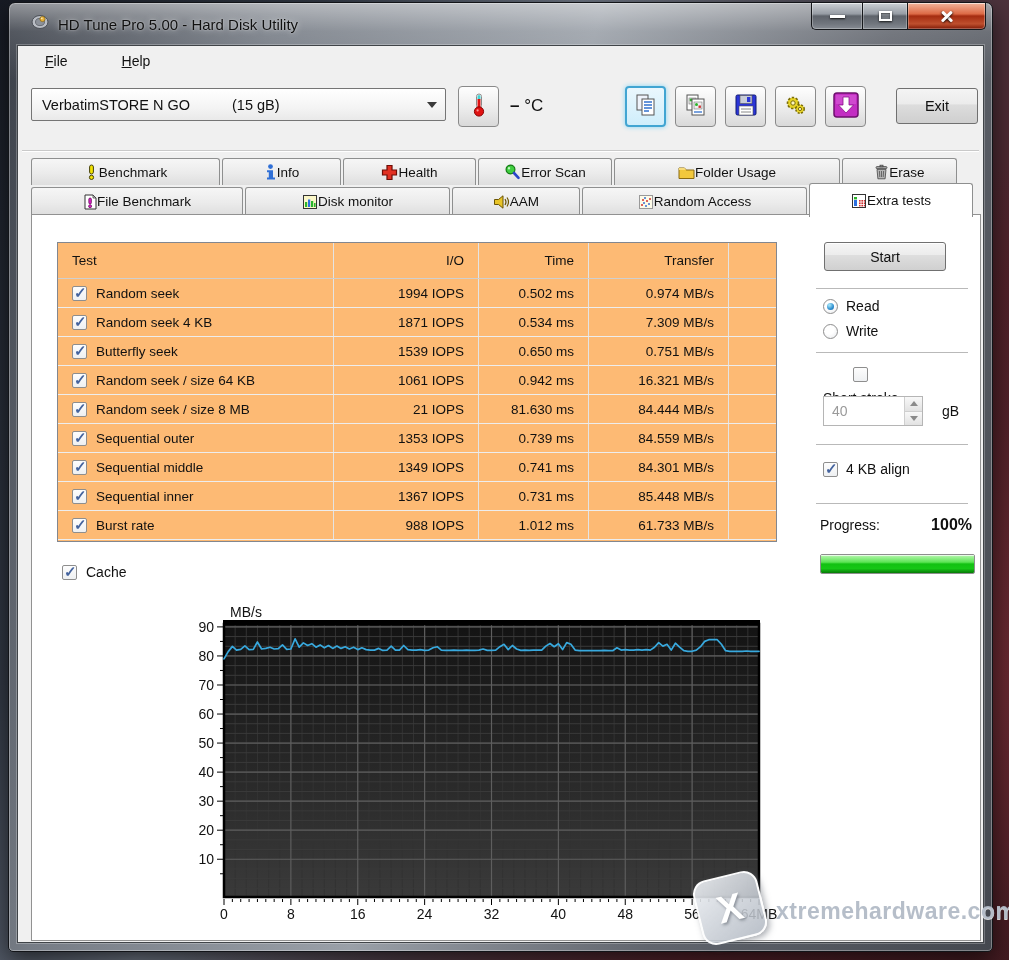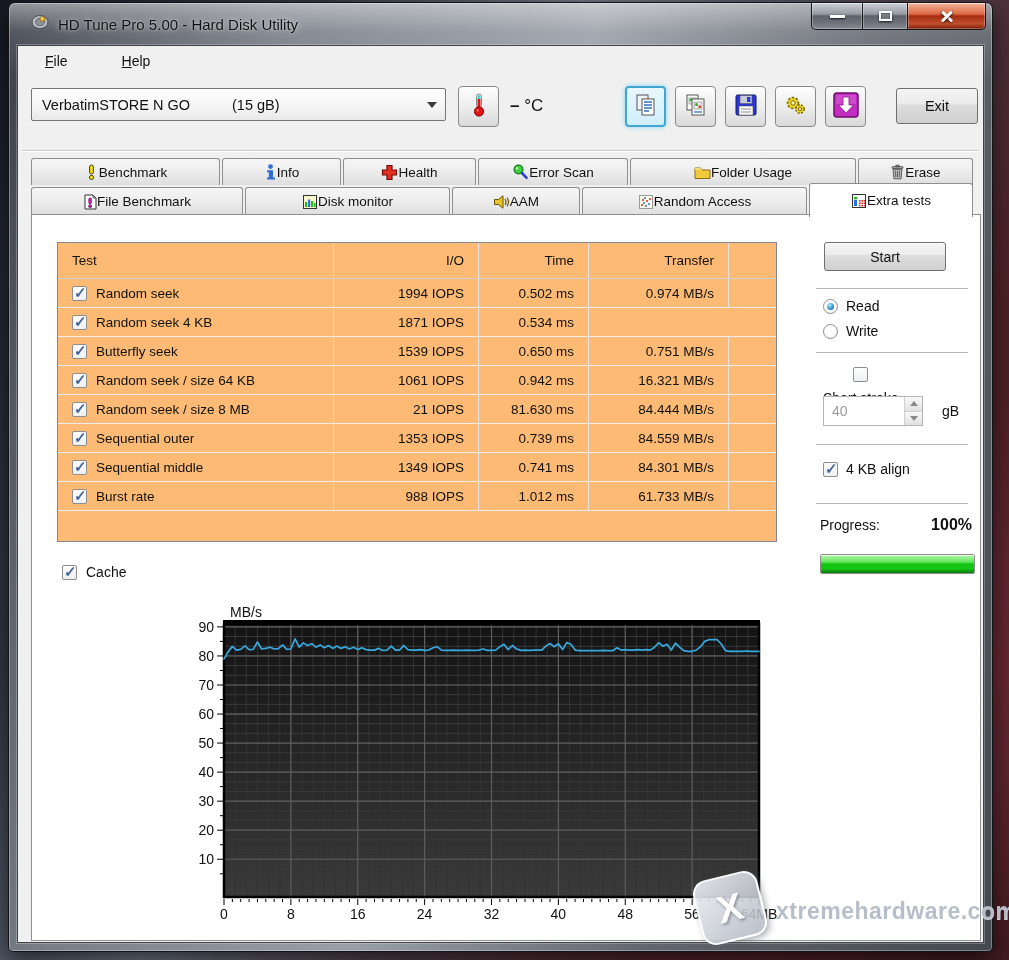--- a/index.html
+++ b/index.html
@@ -90,21 +90,21 @@
     height:100%; display:flex; align-items:center; justify-content:center; gap:0;
     border:1px solid #8e8f8f; border-bottom:none; border-radius:3px 3px 0 0;
     background:linear-gradient(180deg,#f6f6f6 0%,#ebebeb 55%,#dedede 100%);
     font-size:13.5px; color:#111;
   }
   .tab svg { flex:0 0 auto; }
   .tab.active {
     background:#fff; height:34px; margin-top:-4px; z-index:4; position:relative;
     box-shadow:0 1px 0 #fff;
   }
-  .t-benchmark{width:189px}.t-info{width:119px}.t-health{width:133px}.t-errorscan{width:150px}.t-folder{width:226px}.t-erase{width:115px}
+  .t-benchmark{width:189px}.t-info{width:119px}.t-health{width:133px}.t-errorscan{width:134px}.t-folder{width:226px}.t-erase{width:115px}
   .t-filebench{width:212px}.t-diskmon{width:205px}.t-aam{width:128px}.t-random{width:225px}.t-extra{width:164px}
 
   
   .tab-page {
     position:absolute; left:13px; top:168px; width:950px; height:727px;
     background:#fff; border:1px solid #919191; z-index:1;
   }
 
   
   .results {
@@ -443,20 +443,21 @@
               <div class="c-transfer">0.974 MB/s</div>
               <div class="c-last"></div>
             </div>
             <div class="res-row">
               <div class="c-test">
                 <span class="cb checked"></span>
                 <span>Random seek 4 KB</span>
               </div>
               <div class="c-io">1871 IOPS</div>
               <div class="c-time">0.534 ms</div>
+              <div class="c-transfer">7.309 MB/s</div>
               <div class="c-last"></div>
             </div>
             <div class="res-row">
               <div class="c-test">
                 <span class="cb checked"></span>
                 <span>Butterfly seek</span>
               </div>
               <div class="c-io">1539 IOPS</div>
               <div class="c-time">0.650 ms</div>
               <div class="c-transfer">0.751 MB/s</div>
@@ -493,20 +494,30 @@
               <div class="c-last"></div>
             </div>
             <div class="res-row">
               <div class="c-test">
                 <span class="cb checked"></span>
                 <span>Sequential middle</span>
               </div>
               <div class="c-io">1349 IOPS</div>
               <div class="c-time">0.741 ms</div>
               <div class="c-transfer">84.301 MB/s</div>
+              <div class="c-last"></div>
+            </div>
+            <div class="res-row">
+              <div class="c-test">
+                <span class="cb checked"></span>
+                <span>Sequential inner</span>
+              </div>
+              <div class="c-io">1367 IOPS</div>
+              <div class="c-time">0.731 ms</div>
+              <div class="c-transfer">85.448 MB/s</div>
               <div class="c-last"></div>
             </div>
             <div class="res-row">
               <div class="c-test">
                 <span class="cb checked"></span>
                 <span>Burst rate</span>
               </div>
               <div class="c-io">988 IOPS</div>
               <div class="c-time">1.012 ms</div>
               <div class="c-transfer">61.733 MB/s</div>

